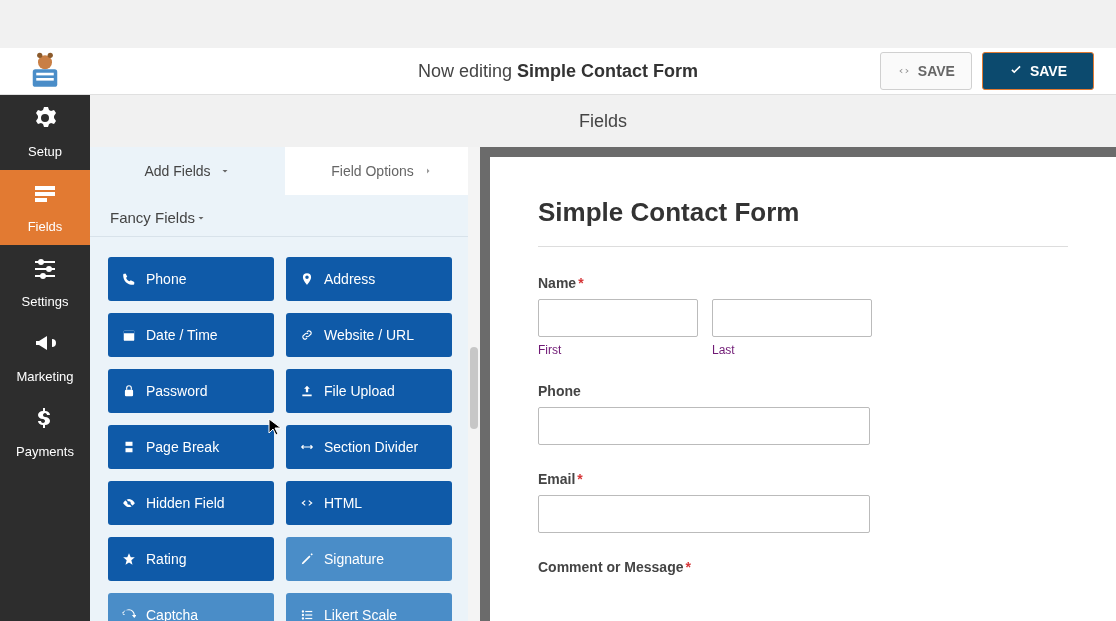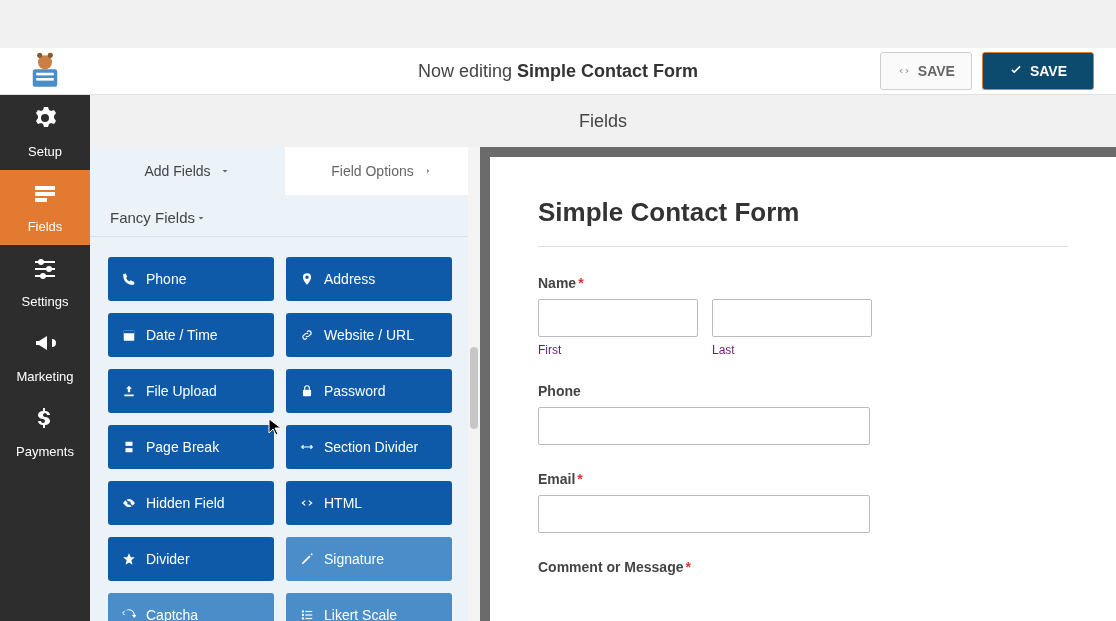--- a/index.html
+++ b/index.html
@@ -171,33 +171,33 @@
               <span>Date / Time</span>
             </button>
           <button class="field-btn">
               <svg viewBox="0 0 24 24">
                 <path d="M10 14a4 4 0 005 0l4-4a4 4 0 00-5-5l-2 2m2 3a4 4 0 00-5 0l-4 4a4 4 0 005 5l2-2" stroke="#fff" stroke-width="2" fill="none"></path>
               </svg>
               <span>Website / URL</span>
             </button>
           <button class="field-btn">
               <svg viewBox="0 0 24 24">
-                <path d="M12 3l5 5h-3v6h-4V8H7l5-5zM4 18h16v3H4z"></path>
-              </svg>
-              <span>File Upload</span>
-            </button>
-          <button class="field-btn">
-              <svg viewBox="0 0 24 24">
                 <rect x="5" y="10" width="14" height="11" rx="2"></rect>
                 <path d="M8 10V7a4 4 0 018 0v3" stroke="#fff" stroke-width="2" fill="none"></path>
               </svg>
               <span>Password</span>
             </button>
           <button class="field-btn">
               <svg viewBox="0 0 24 24">
+                <path d="M12 3l5 5h-3v6h-4V8H7l5-5zM4 18h16v3H4z"></path>
+              </svg>
+              <span>File Upload</span>
+            </button>
+          <button class="field-btn">
+              <svg viewBox="0 0 24 24">
                 <rect x="6" y="3" width="12" height="7"></rect>
                 <rect x="6" y="14" width="12" height="7"></rect>
               </svg>
               <span>Page Break</span>
             </button>
           <button class="field-btn">
               <svg viewBox="0 0 24 24">
                 <path d="M3 12h18M6 9l-3 3 3 3M18 9l3 3-3 3" stroke="#fff" stroke-width="2" fill="none"></path>
               </svg>
               <span>Section Divider</span>
@@ -212,21 +212,21 @@
           <button class="field-btn">
               <svg viewBox="0 0 24 24">
                 <path d="M9 16l-5-4 5-4m6 8l5-4-5-4" stroke="#fff" stroke-width="2" fill="none"></path>
               </svg>
               <span>HTML</span>
             </button>
           <button class="field-btn">
               <svg viewBox="0 0 24 24">
                 <path d="M12 2l3 7h7l-6 5 2 8-6-4-6 4 2-8-6-5h7z"></path>
               </svg>
-              <span>Divider</span>
+              <span>Rating</span>
             </button>
           <button class="field-btn light">
               <svg viewBox="0 0 24 24">
                 <path d="M3 21l3-1 12-12-2-2L4 18l-1 3zM18 4l2 2 2-2-2-2-2 2z"></path>
               </svg>
               <span>Signature</span>
             </button>
           <button class="field-btn light">
               <svg viewBox="0 0 24 24">
                 <path d="M12 4a8 8 0 018 8h-3l4 5 4-5h-3A10 10 0 002 12h3l-4-5-4 5h3a8 8 0 018-8z"></path>

